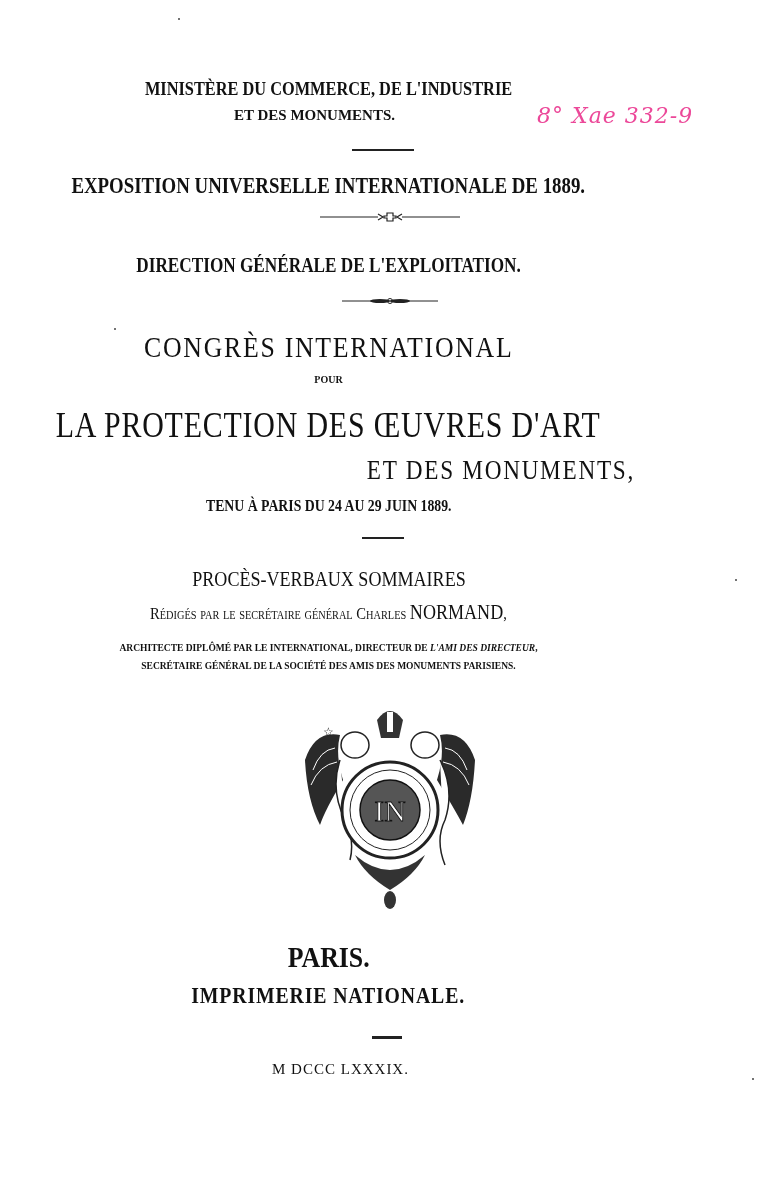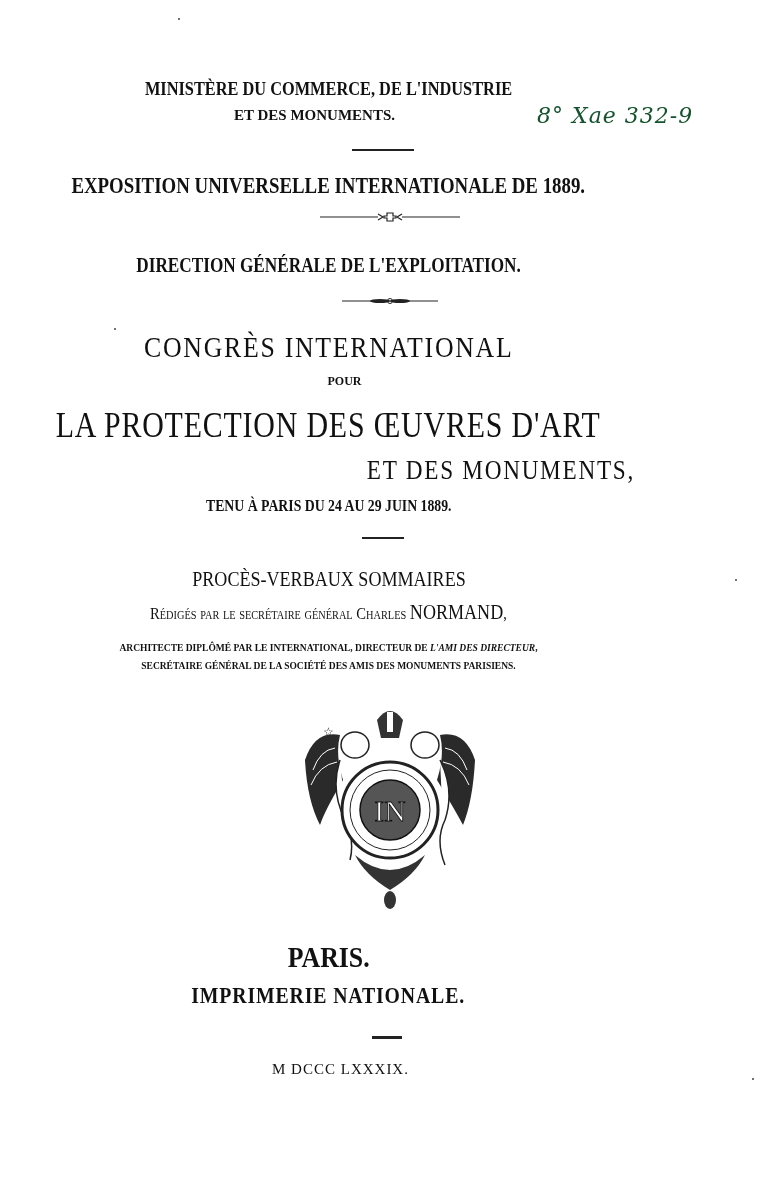--- a/index.html
+++ b/index.html
@@ -4,21 +4,21 @@
   <style>
     html, body { margin: 0; padding: 0; background: #ffffff; }
     body { width: 779px; height: 1195px; position: relative; overflow: hidden;
            font-family: "Liberation Serif", "DejaVu Serif", serif; color: #111; }
     .line { position: absolute; left: 0; width: 657px; text-align: center; white-space: nowrap; }
     .bold { font-weight: bold; }
     .cond { transform: scaleX(0.86); transform-origin: center; display: inline-block; }
     .rule { position: absolute; height: 2px; background: #222; }
     .ornament { position: absolute; left: 0; width: 779px; text-align: center; }
     .hand { position: absolute; left: 537px; top: 103px; font-family: "DejaVu Serif", serif;
-            font-style: italic; font-size: 22px; color: #14532d; letter-spacing: 1px; }
+            font-style: italic; font-size: 22px; color: #ec4899; letter-spacing: 1px; }
     .speck { position: absolute; width: 2px; height: 2px; background: #444; border-radius: 1px; }
     .emblem { position: absolute; left: 295px; top: 700px; width: 190px; height: 215px; }
   </style>
 </head>
 <body>
 
 <div>
 
   <div class="line bold" style="top:78px; font-size:19px;">
     <span class="cond">MINISTÈRE DU COMMERCE, DE L'INDUSTRIE</span>
@@ -49,21 +49,21 @@
       <line x1="0" y1="4" x2="96" y2="4" stroke="#222" stroke-width="1"></line>
       <ellipse cx="38" cy="4" rx="10" ry="2" fill="#222"></ellipse>
       <circle cx="48" cy="4" r="2.5" fill="none" stroke="#222" stroke-width="1"></circle>
       <ellipse cx="58" cy="4" rx="10" ry="2" fill="#222"></ellipse>
     </svg>
   </div>
 
   <div class="line" style="top:330px; font-size:30px; letter-spacing:2px;">
     <span class="cond">CONGRÈS INTERNATIONAL</span>
   </div>
-  <div class="line bold" style="top:374px; font-size:12px;margin-left:16px;">
+  <div class="line bold" style="top:374px; font-size:10px;">
     <span>POUR</span>
   </div>
   <div class="line" style="top:404px; font-size:36px; letter-spacing:1px;">
     <span class="cond" style="transform:scaleX(0.83);">LA PROTECTION DES ŒUVRES D'ART</span>
   </div>
   <div class="line" style="top:455px; font-size:27px; letter-spacing:2px;text-align:right;">
     <span class="cond">ET DES MONUMENTS,</span>
   </div>
   <div class="line bold" style="top:497px; font-size:16px;">
     <span class="cond">TENU À PARIS DU 24 AU 29 JUIN 1889.</span>

